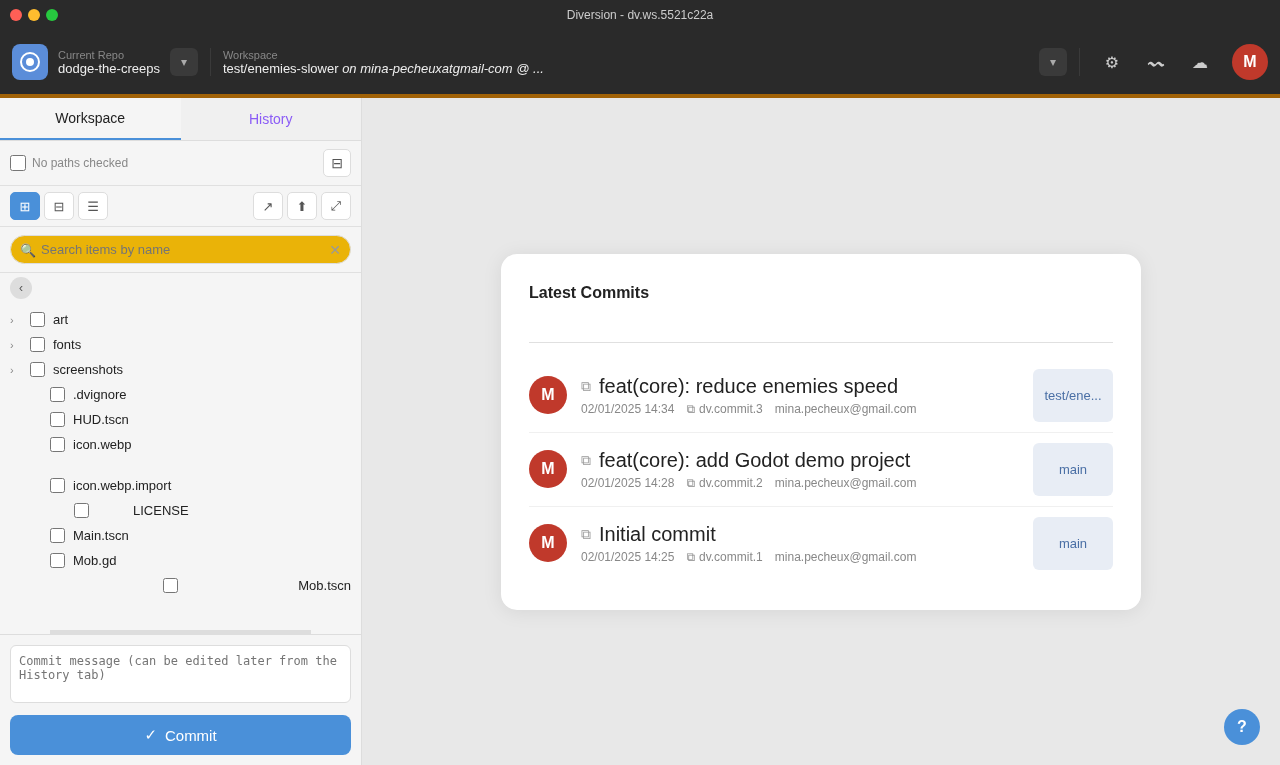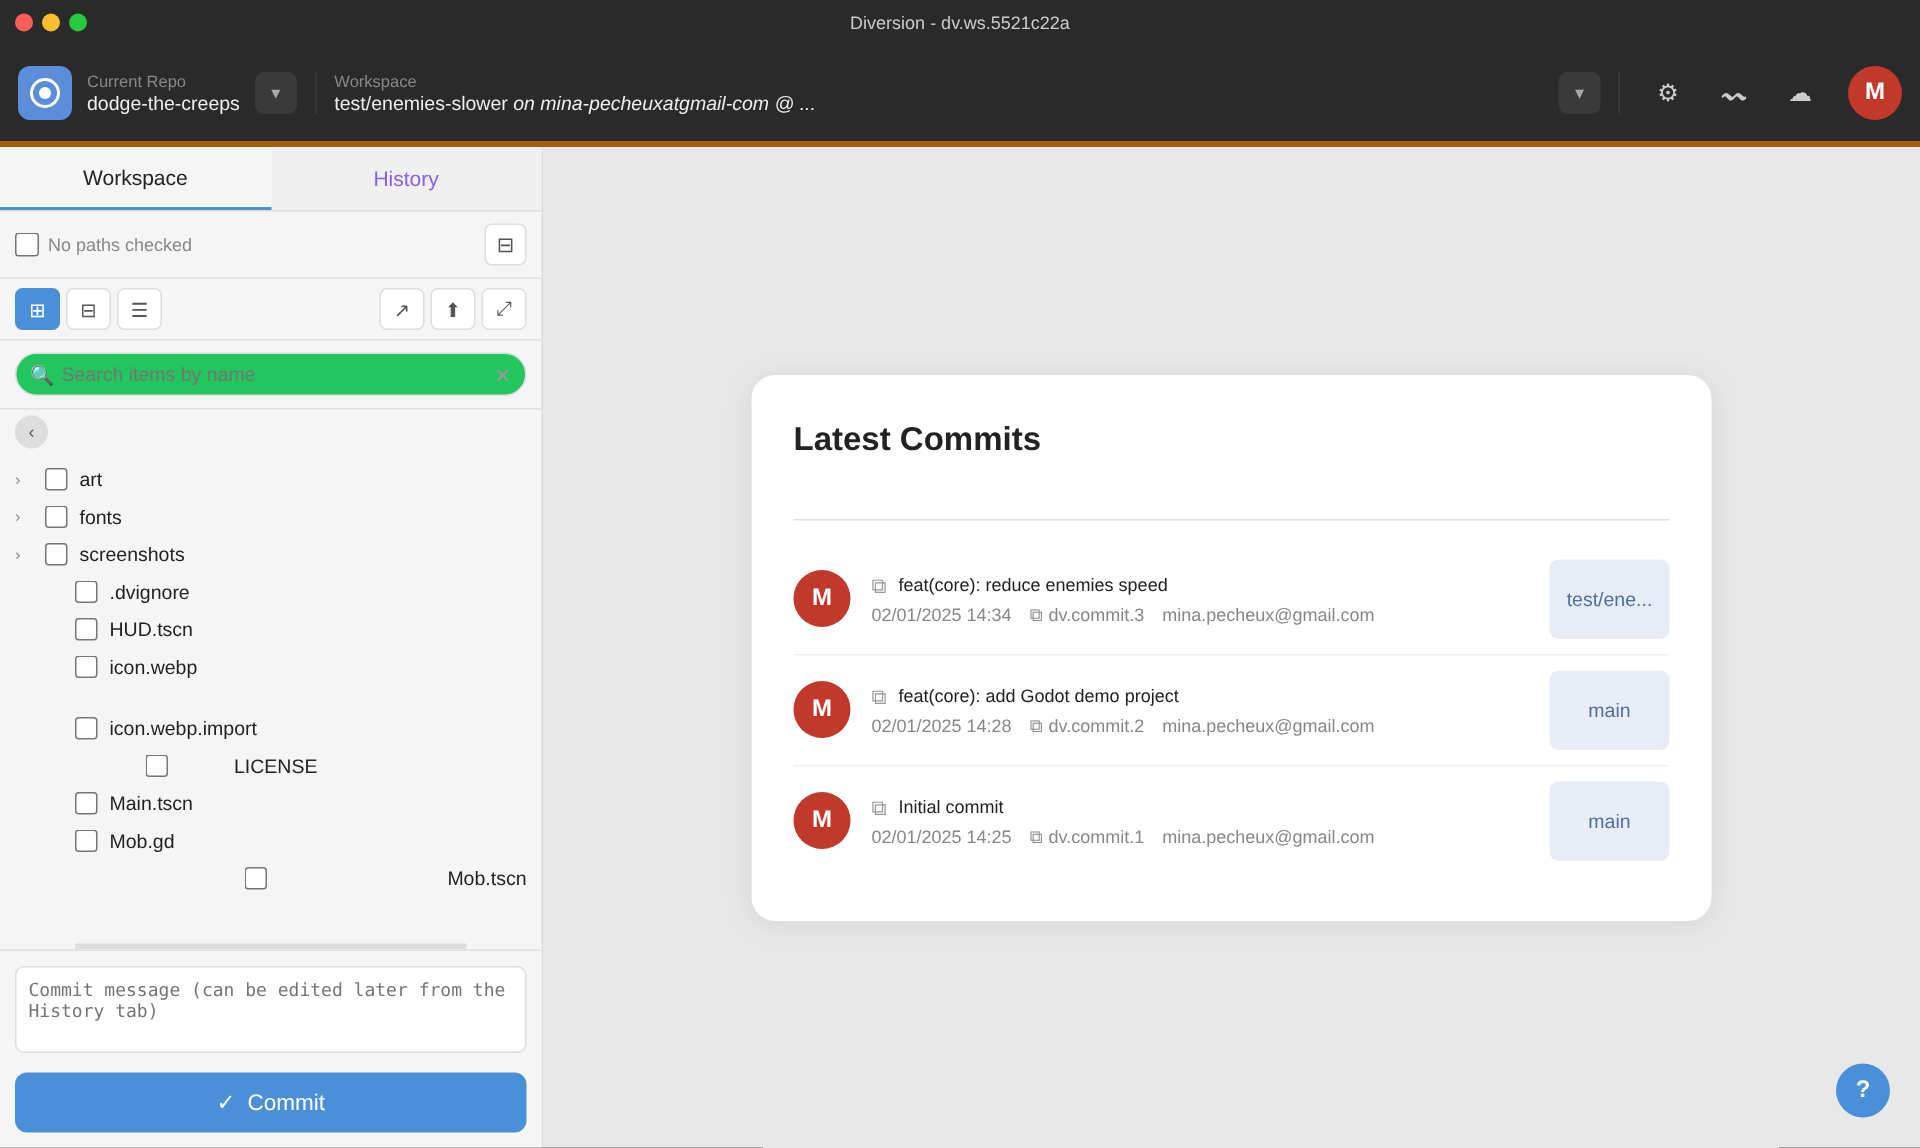--- a/index.html
+++ b/index.html
@@ -218,21 +218,21 @@
       padding: 8px 10px;
       border-bottom: 1px solid #e0e0e0;
       position: relative;
     }
     .search-input {
       width: 100%;
       padding: 6px 30px 6px 30px;
       border: 1px solid #ddd;
       border-radius: 16px;
       font-size: 13px;
-      background: #22c55e;
+      background: #eab308;
       color: #333;
       outline: none;
     }
     .search-icon-left {
       position: absolute;
       left: 20px;
       top: 50%;
       transform: translateY(-50%);
       color: #999;
       font-size: 13px;
@@ -341,21 +341,21 @@
 
     
     .commits-panel {
       background: white;
       border-radius: 16px;
       padding: 30px 28px;
       width: 640px;
       box-shadow: 0 2px 20px rgba(0,0,0,0.08);
     }
     .commits-title {
-      font-size: 22px;
+      font-size: 16px;
       font-weight: 600;
       color: #222;
       margin-bottom: 40px;
     }
     .commit-divider {
       height: 1px;
       background: #e0e0e0;
       margin-bottom: 16px;
     }
     .commit-row {
@@ -379,21 +379,21 @@
       display: flex;
       align-items: center;
       gap: 8px;
       margin-bottom: 4px;
     }
     .copy-icon {
       color: #999;
       font-size: 14px;
     }
     .commit-message {
-      font-size: 12px;
+      font-size: 20px;
       color: #222;
       font-weight: 500;
     }
     .commit-meta {
       display: flex;
       align-items: center;
       gap: 12px;
       font-size: 12px;
       color: #888;
     }
@@ -565,21 +565,21 @@
       <div class="file-item" style="padding-left:30px;">
         <span class="file-chevron"></span>
         <input type="checkbox" class="file-check" style="">
         <span class="file-name">icon.webp</span>
       </div>
       <div class="file-item" style="padding-left:30px;margin-top:16px;">
         <span class="file-chevron"></span>
         <input type="checkbox" class="file-check" style="">
         <span class="file-name">icon.webp.import</span>
       </div>
-      <div class="file-item" style="padding-left:41px;gap:44px;">
+      <div class="file-item" style="padding-left:18px;gap:44px;">
         <span class="file-chevron"></span>
         <input type="checkbox" class="file-check" style="">
         <span class="file-name">LICENSE</span>
       </div>
       <div class="file-item" style="padding-left:30px;">
         <span class="file-chevron"></span>
         <input type="checkbox" class="file-check" style="">
         <span class="file-name">Main.tscn</span>
       </div>
       <div class="file-item" style="padding-left:30px;">

